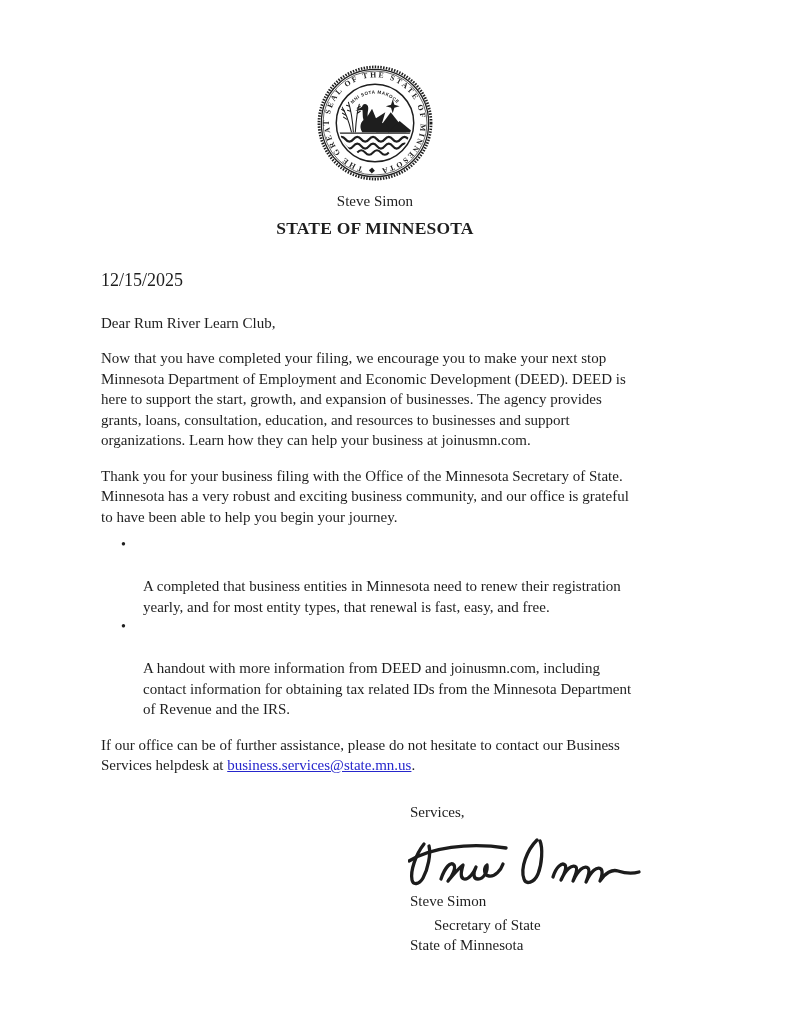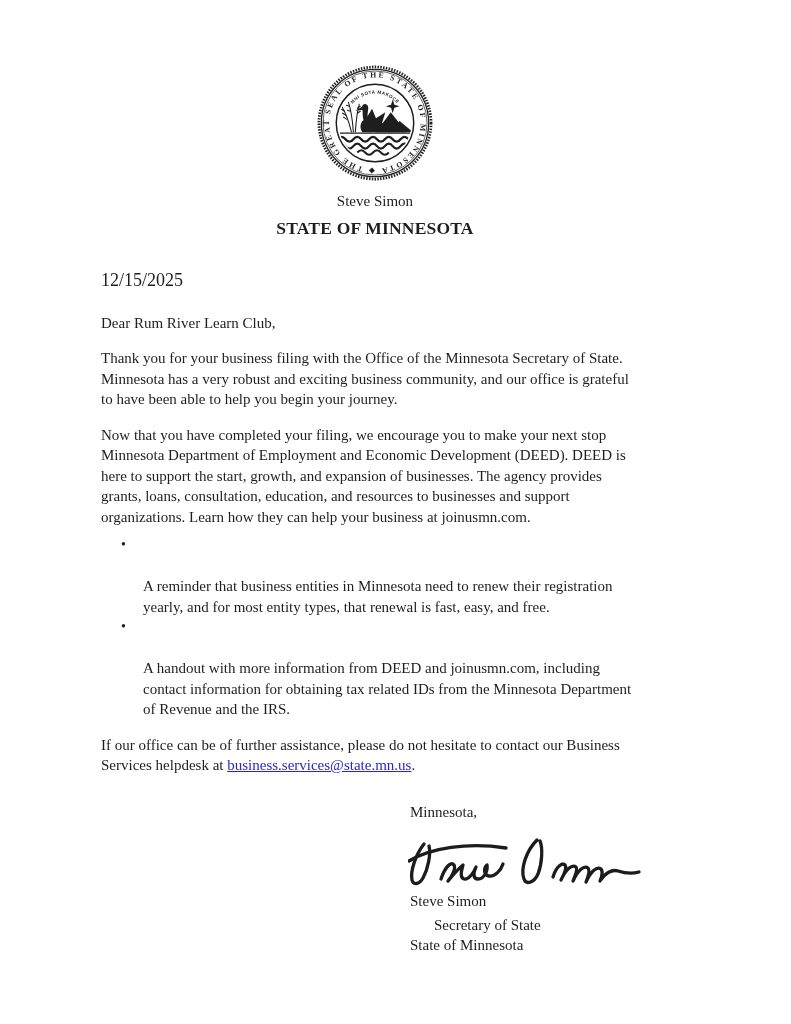--- a/index.html
+++ b/index.html
@@ -147,50 +147,50 @@
       </svg>
     </div>
     <div class="lh-name">Steve Simon</div>
     <div class="lh-state">STATE OF MINNESOTA</div>
   </div>
 
   <div class="date">12/15/2025</div>
 
   <div class="salutation">Dear Rum River Learn Club,</div>
 
-  <div class="para">Thank you for your business filing with the Office of the Minnesota Secretary of State.
-Minnesota has a very robust and exciting business community, and our office is grateful
-to have been able to help you begin your journey.</div>
-
   <div class="para">Now that you have completed your filing, we encourage you to make your next stop
 Minnesota Department of Employment and Economic Development (DEED). DEED is
 here to support the start, growth, and expansion of businesses. The agency provides
 grants, loans, consultation, education, and resources to businesses and support
 organizations. Learn how they can help your business at joinusmn.com.</div>
 
+  <div class="para">Thank you for your business filing with the Office of the Minnesota Secretary of State.
+Minnesota has a very robust and exciting business community, and our office is grateful
+to have been able to help you begin your journey.</div>
+
 
   <ul class="bullet-list">
     <li class="bullet-item">
       <span class="bullet-dot">•</span>
-      <span>A reminder that business entities in Minnesota need to renew their registration
+      <span>A completed that business entities in Minnesota need to renew their registration
 yearly, and for most entity types, that renewal is fast, easy, and free.</span>
     </li>
     <li class="bullet-item">
       <span class="bullet-dot">•</span>
       <span>A handout with more information from DEED and joinusmn.com, including
 contact information for obtaining tax related IDs from the Minnesota Department
 of Revenue and the IRS.</span>
     </li>
   </ul>
 
   <div class="para"><span>If our office can be of further assistance, please do not hesitate to contact our Business
 Services helpdesk at </span><a class="link">business.services@state.mn.us</a><span>.</span></div>
 
   <div class="sig-block">
-    <div class="valediction">Minnesota,</div>
+    <div class="valediction">Services,</div>
 
     <svg class="signature-svg" width="234" height="56" viewBox="0 0 234 56" xmlns="http://www.w3.org/2000/svg">
       <g fill="none" stroke="#1c1c1c" stroke-width="3.3" stroke-linecap="round" stroke-linejoin="round">
         <path d="M 16,9 C 8,19 2,36 4,45 C 5,50 11,50 15,43 C 20,34 23,19 21,11"></path>
         <path d="M 1,26 C 22,13 60,7 98,13"></path>
         <path d="M 33,44 C 37,32 43,26 46,30 C 48,33 44,42 40,46 C 45,40 51,33 55,30 C 53,37 52,43 56,44 C 61,45 66,37 68,32 C 65,38 65,44 70,44 C 76,44 80,36 79,30 C 76,32 75,40 81,41 C 87,42 93,35 95,29"></path>
         <path d="M 129,5 C 119,15 112,33 116,44 C 118,50 126,48 130,39 C 134,29 135,13 132,6"></path>
         <path d="M 145,42 C 148,32 154,27 157,30 C 159,32 156,40 153,45 C 158,34 164,29 168,32 C 170,34 167,41 165,46 C 170,35 176,30 180,33 C 182,35 180,42 178,47 C 183,36 189,31 193,34 C 195,36 194,42 192,46 C 197,38 204,34 210,36 C 216,38 224,39 231,37"></path>
       </g>
     </svg>

